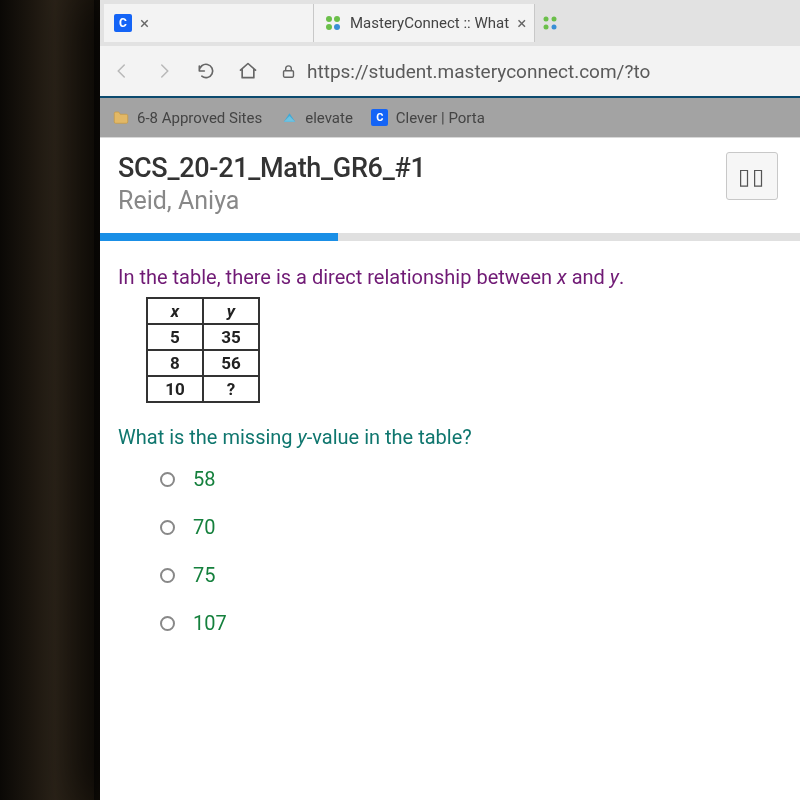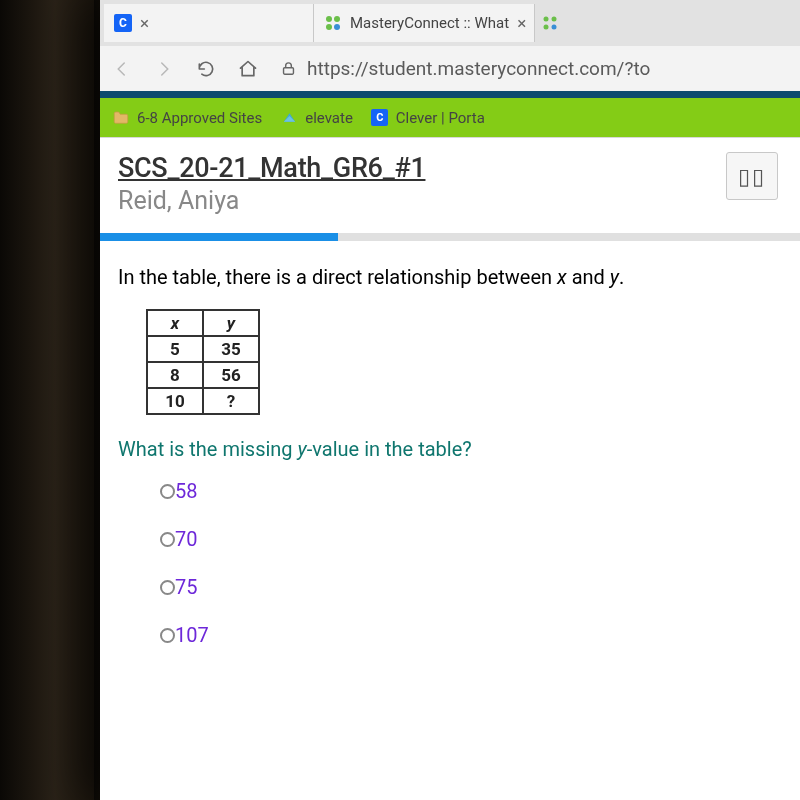--- a/index.html
+++ b/index.html
@@ -46,21 +46,21 @@
     .tab .title { flex:1; white-space: nowrap; overflow:hidden; text-overflow: ellipsis; }
     .tab .close { font-size: 17px; color: #666; font-weight: 400; }
     .favicon.clever { background:#1464f6; color:#fff; font-weight:bold; font-size:12px; border-radius:2px; }
     .favicon.mc { }
     .favicon.mc svg { width:16px; height:16px; }
     .new-tab-ind { width: 30px; display:flex; align-items:center; justify-content:center; }
     
     .address-bar {
       height: 52px;
       background: #f3f3f3;
-      border-bottom: 7px solid #0c4a6e;
+      border-bottom: 2px solid #0c4a6e;
       display: flex;
       align-items: center;
       padding: 0 4px;
       gap: 6px;
     }
     .nav-btn {
       width: 36px; height: 36px;
       display:flex; align-items:center; justify-content:center;
       color: #666; cursor:pointer; border-radius:4px;
     }
@@ -70,21 +70,21 @@
       display:flex; align-items:center;
       padding-left: 8px;
       font-size: 19px;
       color: #5a5a5a;
       gap: 10px;
     }
     .lock-icon { color:#666; }
     
     .bookmarks-bar {
       height: 40px;
-      background: #84cc16;
+      background: #a3a3a3;
       border-bottom: 1px solid #d8d8d8;
       display:flex; align-items:center;
       padding: 0 12px;
       gap: 18px;
       font-size: 15px;
       color: #444;
     }
     .bookmark { display:flex; align-items:center; gap:7px; cursor:pointer; }
     .bm-icon { width:18px; height:18px; display:flex; align-items:center; justify-content:center; }
     .bm-icon.folder { color:#d4a94a; }
@@ -99,21 +99,20 @@
       align-items:flex-start;
       padding: 14px 22px 10px 18px;
       gap: 12px;
     }
     .title-block { flex:1; }
     .assignment-title {
       font-size: 27px;
       color: #333;
       font-weight: 500;
       letter-spacing: -0.3px;
-      text-decoration: underline;
     }
     .student-name {
       font-size: 25px;
       color: #888;
       margin-top: 2px;
     }
     .pause-btn {
       width: 52px; height: 48px;
       border: 1px solid #c8c8c8;
       background: #f6f6f6;
@@ -133,23 +132,23 @@
     .progress-fill {
       position:absolute; left:0; top:0; bottom:0;
       width: 34%;
       background: #1a8fe6;
     }
     .question-area {
       padding: 22px 22px 10px 18px;
     }
     .prompt {
       font-size: 20px;
-      color: #000000;
+      color: #701a75;
       line-height: 1.4;
-      margin-bottom: 18px;
+      margin-bottom: 6px;
     }
     .prompt .ital { font-style: italic; }
     .data-table {
       border-collapse: collapse;
       margin-left: 28px;
       margin-bottom: 22px;
     }
     .data-table th, .data-table td {
       border: 2px solid #333;
       font-size: 17px;
@@ -165,22 +164,23 @@
       color: #0f766e;
       margin-top: 6px;
       margin-bottom: 18px;
     }
     .question .ital { font-style: italic; }
     .choices {
       padding-left: 42px;
     }
     .choice {
       display:flex; align-items:center;
+      gap: 18px;
       font-size: 20px;
-      color: #6d28d9;
+      color: #15803d;
       margin-bottom: 24px;
       cursor:pointer;
     }
     .radio {
       width: 15px; height: 15px;
       border: 2px solid #888;
       border-radius: 50%;
     }
     
     .left-edge {

